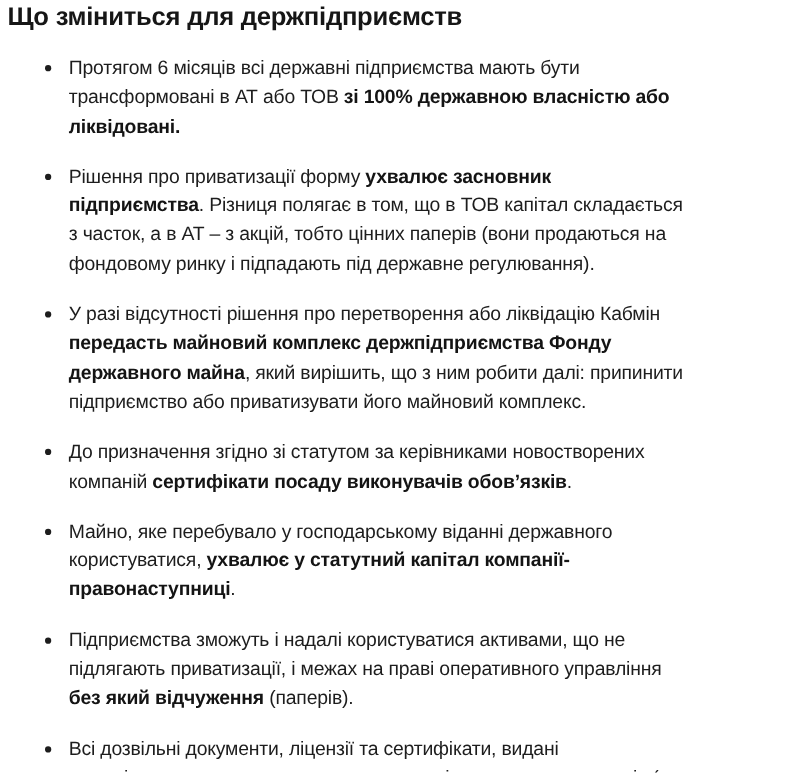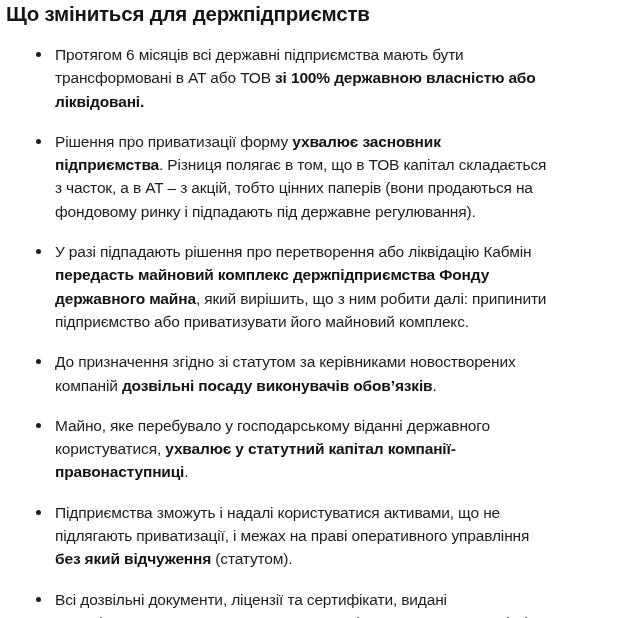--- a/index.html
+++ b/index.html
@@ -58,19 +58,19 @@
   }
 </style>
 </head>
 <body>
 
 <div class="article">
   <h1 class="page-title">Що зміниться для держпідприємств</h1>
   <ul class="changes-list">
       <li><span>Протягом 6 місяців всі державні підприємства мають бути трансформовані в АТ або ТОВ </span><strong>зі 100% державною власністю або ліквідовані.</strong></li>
       <li><span>Рішення про приватизації форму </span><strong>ухвалює засновник підприємства</strong><span>. Різниця полягає в том, що в ТОВ капітал складається з часток, а в АТ – з акцій, тобто цінних паперів (вони продаються на фондовому ринку і підпадають під державне регулювання).</span></li>
-      <li><span>У разі підпадають рішення про перетворення або ліквідацію Кабмін </span><strong>передасть майновий комплекс держпідприємства Фонду державного майна</strong><span>, який вирішить, що з ним робити далі: припинити підприємство або приватизувати його майновий комплекс.</span></li>
-      <li><span>До призначення згідно зі статутом за керівниками новостворених компаній </span><strong>дозвільні посаду виконувачів обов’язків</strong><span>.</span></li>
+      <li><span>У разі відсутності рішення про перетворення або ліквідацію Кабмін </span><strong>передасть майновий комплекс держпідприємства Фонду державного майна</strong><span>, який вирішить, що з ним робити далі: припинити підприємство або приватизувати його майновий комплекс.</span></li>
+      <li><span>До призначення згідно зі статутом за керівниками новостворених компаній </span><strong>сертифікати посаду виконувачів обов’язків</strong><span>.</span></li>
       <li><span>Майно, яке перебувало у господарському віданні державного користуватися, </span><strong>ухвалює у статутний капітал компанії-правонаступниці</strong><span>.</span></li>
-      <li><span>Підприємства зможуть і надалі користуватися активами, що не підлягають приватизації, і межах на праві оперативного управління </span><strong>без який відчуження</strong><span> (статутом).</span></li>
+      <li><span>Підприємства зможуть і надалі користуватися активами, що не підлягають приватизації, і межах на праві оперативного управління </span><strong>без який відчуження</strong><span> (паперів).</span></li>
       <li><span>Всі дозвільні документи, ліцензії та сертифікати, видані держпідприємству, залишаються чинними і для правонаступників (у межах виданих строків).</span></li>
     </ul>
 </div>
 
 </body></html>

